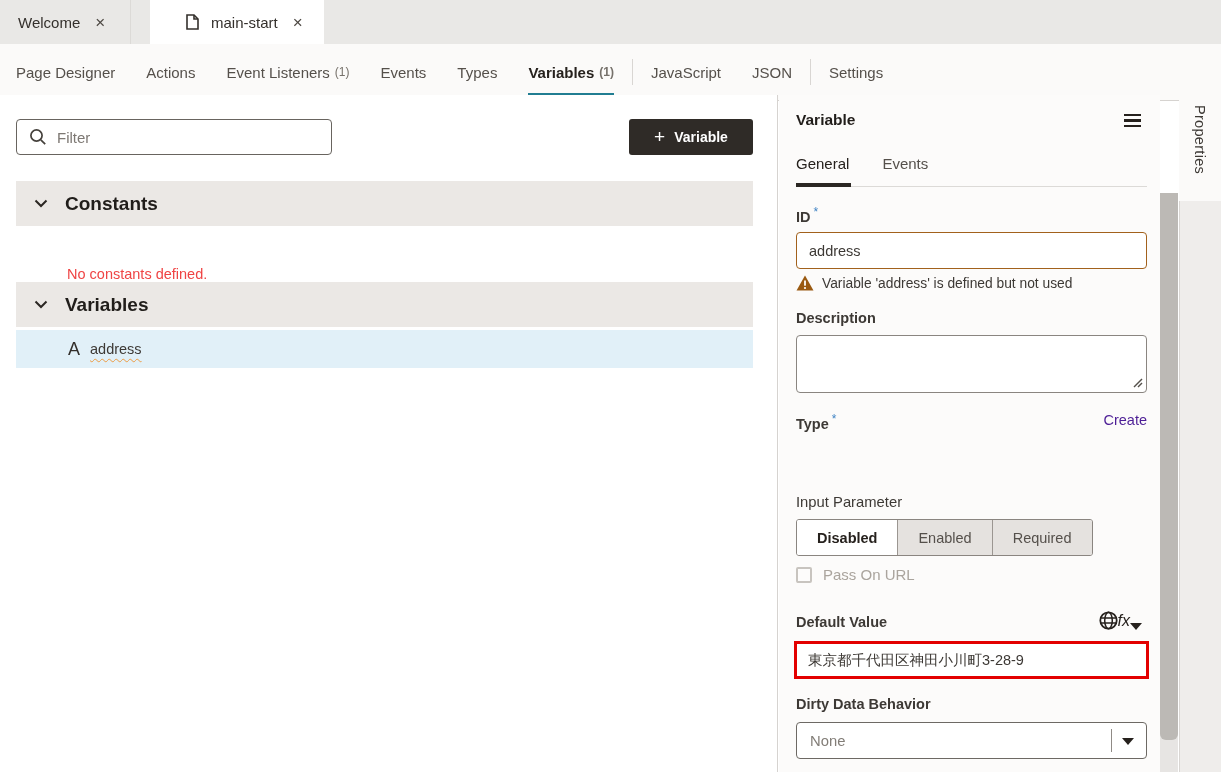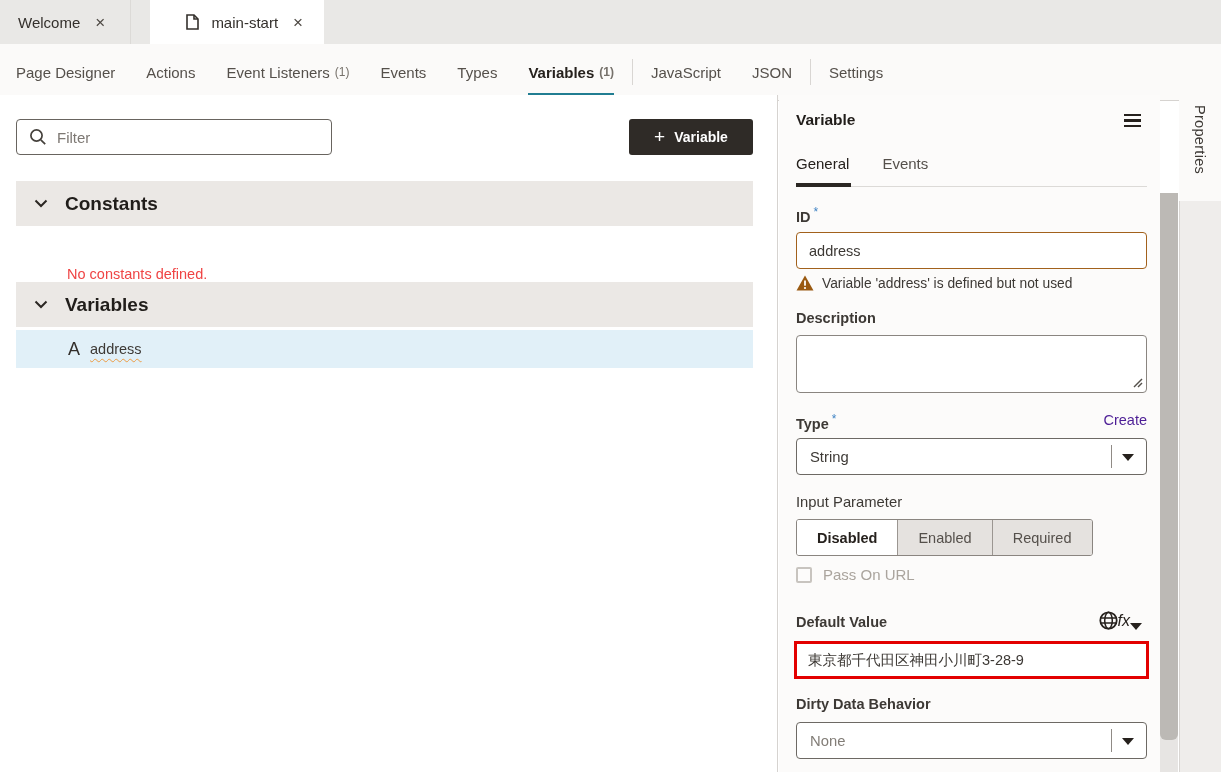--- a/index.html
+++ b/index.html
@@ -4,21 +4,21 @@
 <style>
   * { margin:0; padding:0; box-sizing:border-box; }
   html,body { width:1221px; height:772px; }
   body { font-family:"Liberation Sans","DejaVu Sans",sans-serif; background:#fff; color:#3d3935; }
   .root { position:relative; width:1221px; height:772px; overflow:hidden; background:#fff; }
 
   
   .tabstrip { position:absolute; left:0; top:0; width:1221px; height:44px; background:#e9e8e6; display:flex;gap:19px; }
   .wtab { height:44px; display:flex; align-items:center; gap:12px; padding:0 18px; font-size:15px; color:#34302c; cursor:default; }
   .wtab.inactive { background:#e9e8e6; border-right:1px solid #dcdad7; width:131px; }
-  .wtab.active { background:#ffffff; width:174px; padding-left:36px;justify-content:flex-end; }
+  .wtab.active { background:#ffffff; width:174px; padding-left:36px; }
   .wtab .close { font-size:17px; color:#4d4843; line-height:1; padding:1px 3px; }
   .doc-icon { width:13px; height:16px; flex:0 0 auto; }
 
   
   .navbar { position:absolute; left:0; top:44px; width:1221px; height:57px; background:#fbfaf9; border-bottom:1px solid #d6d3d0; display:flex; align-items:center; padding-left:16px; gap:31px; }
   .nav-item { position:relative; height:51px; display:flex; align-items:center; font-size:15px; color:#55504b; white-space:nowrap; }
   .nav-item .count { font-size:12px; color:#76716b; margin-left:5px; }
   .nav-item .count:empty { display:none; }
   .nav-item.active { color:#26211d; font-weight:700; }
   .nav-underline { position:absolute; left:0; right:0; bottom:1px; height:4px; background:#217d92; }
@@ -222,25 +222,20 @@
 
     <div class="f-label lbl-desc">Description</div>
     <textarea class="desc-area" style=""></textarea>
     <svg class="resize-grip" width="12" height="12" viewBox="0 0 12 12">
         <line x1="3" y1="11" x2="11" y2="3" stroke="#55504b" stroke-width="1.4"></line>
         <line x1="7" y1="11" x2="11" y2="7" stroke="#55504b" stroke-width="1.4"></line>
       </svg>
 
     <div class="f-label lbl-type"><span>Type</span><span class="req">*</span></div>
     <span class="create-link">Create</span>
-    <div class="select sel-type">
-      <span class="sel-value">String</span>
-      <span class="sel-div"></span>
-      <span class="sel-arrow"></span>
-    </div>
 
     <div class="f-label lbl-param">Input Parameter</div>
     <div class="seg-group">
       <div class="seg-btn selected">Disabled</div>
       <div class="seg-btn">Enabled</div>
       <div class="seg-btn">Required</div>
     </div>
 
     <div class="check-row">
       <div class="checkbox"></div>

